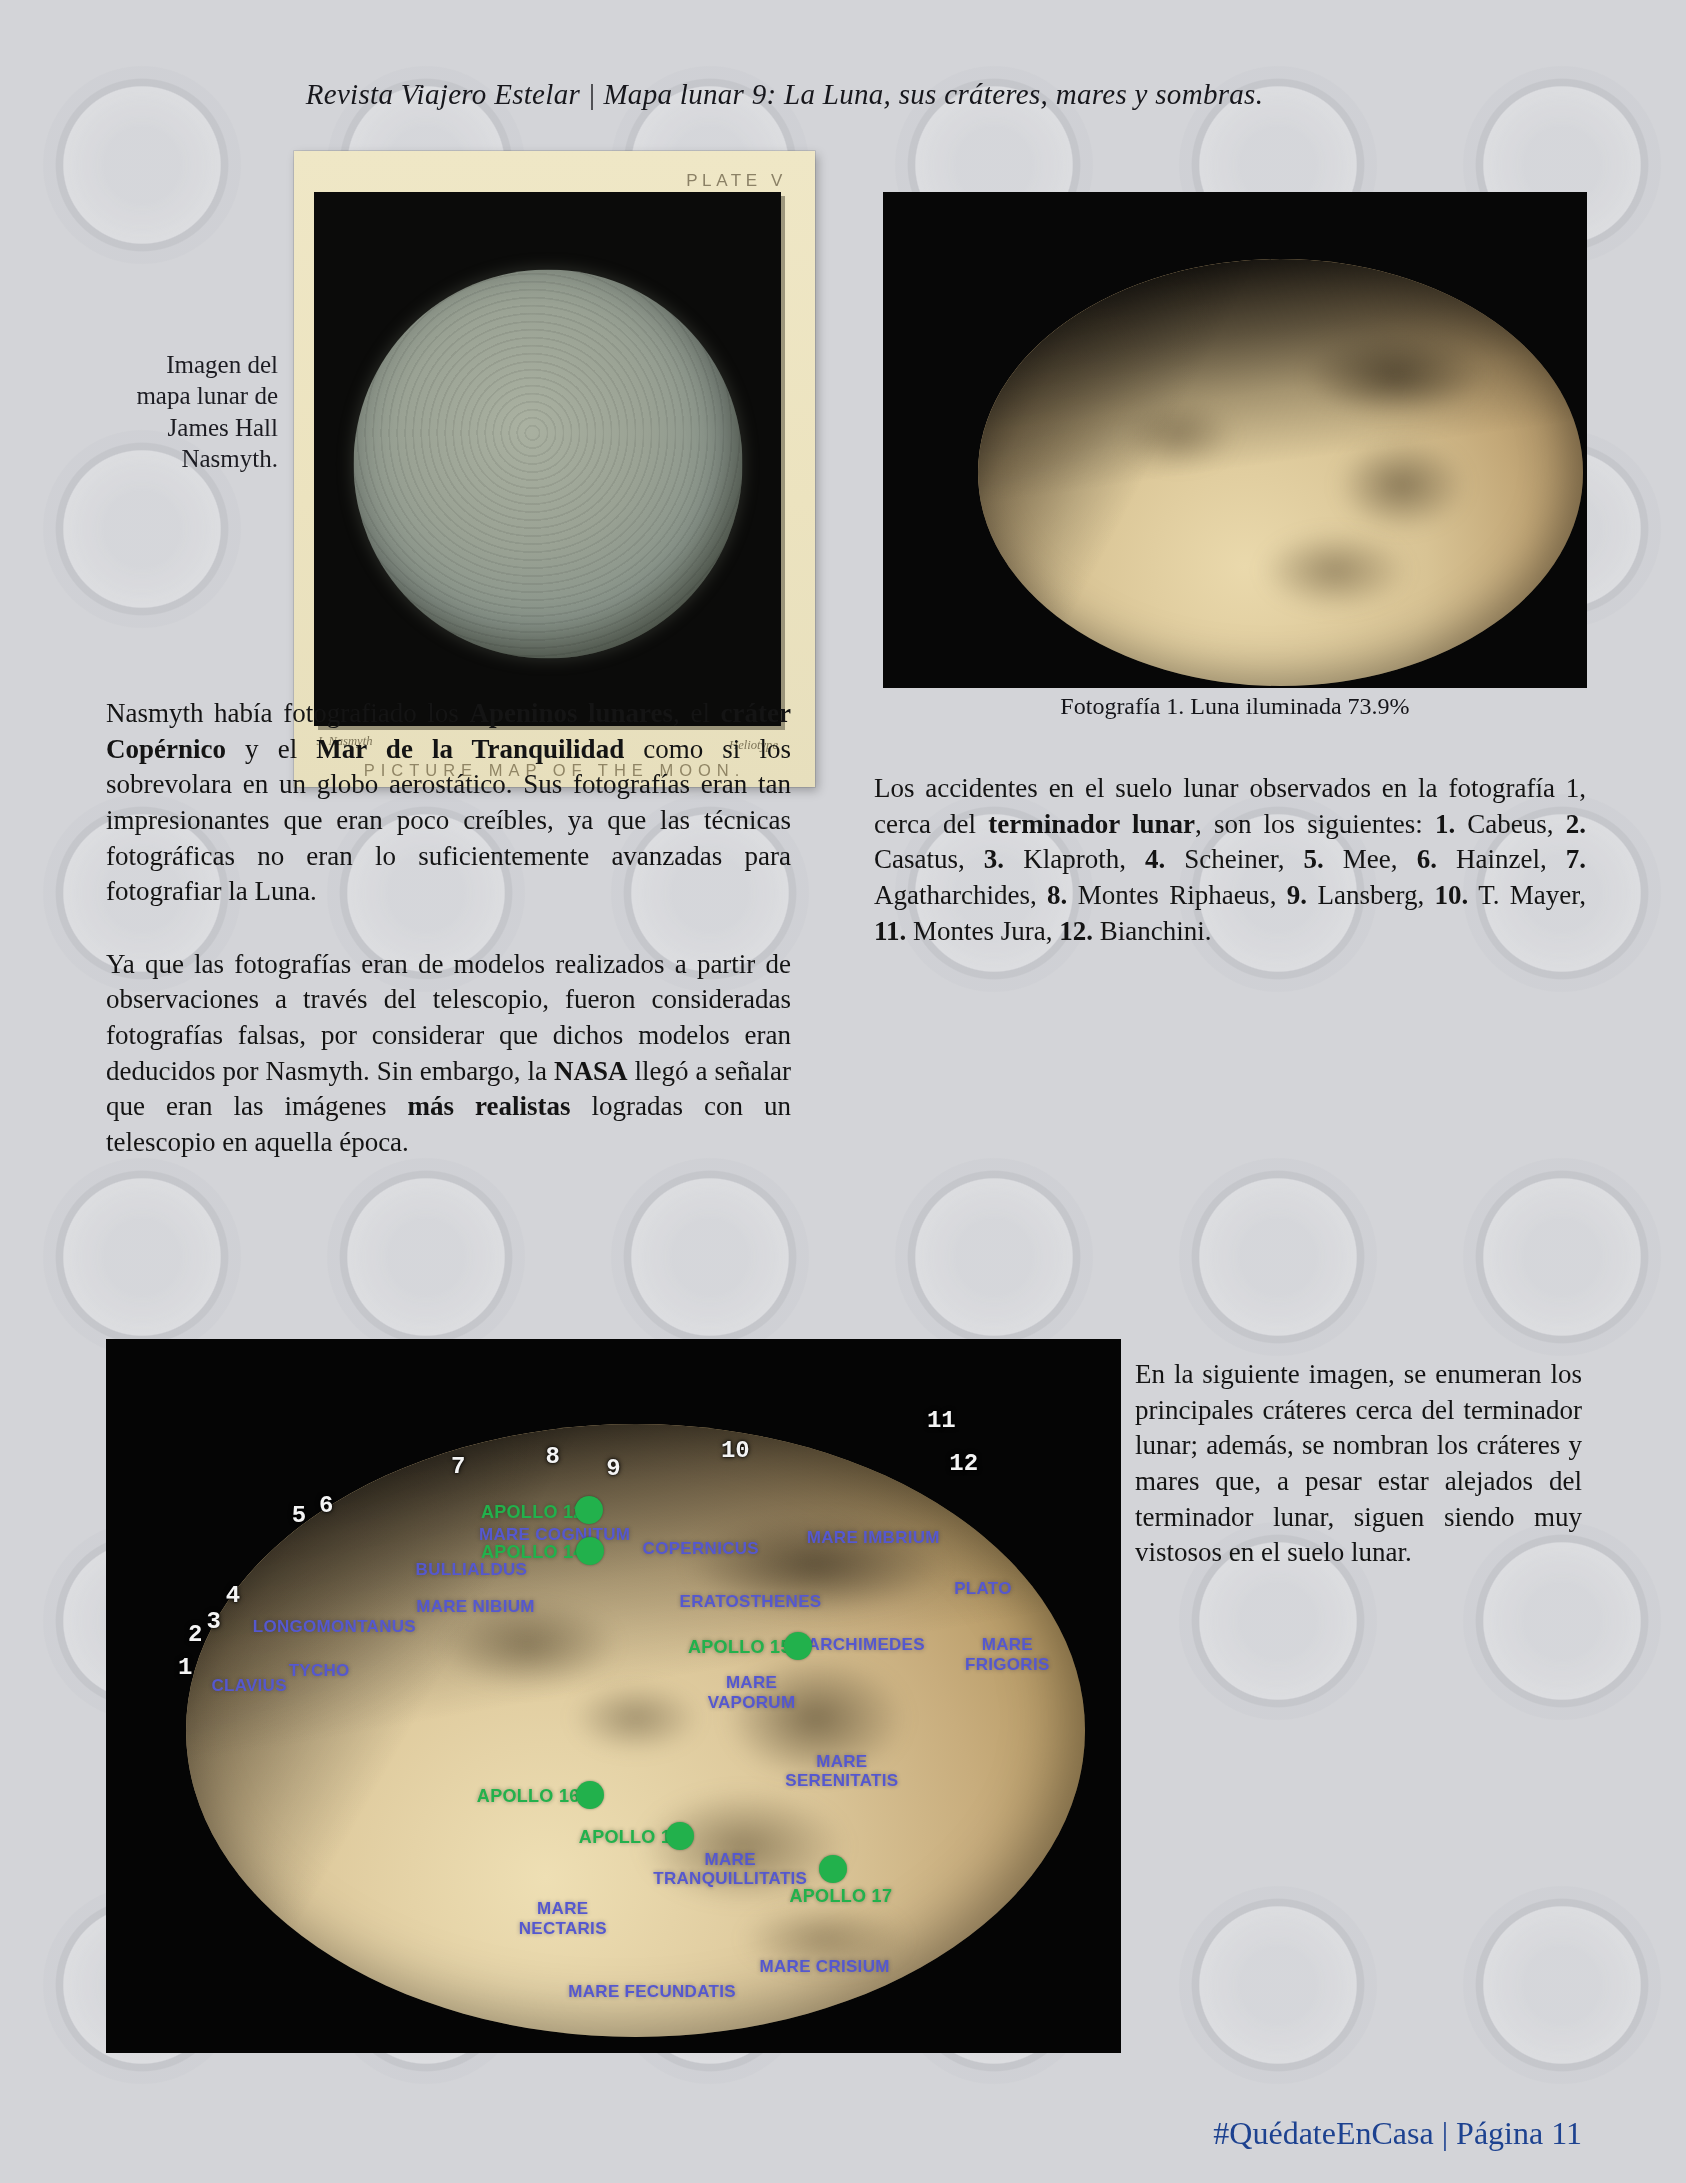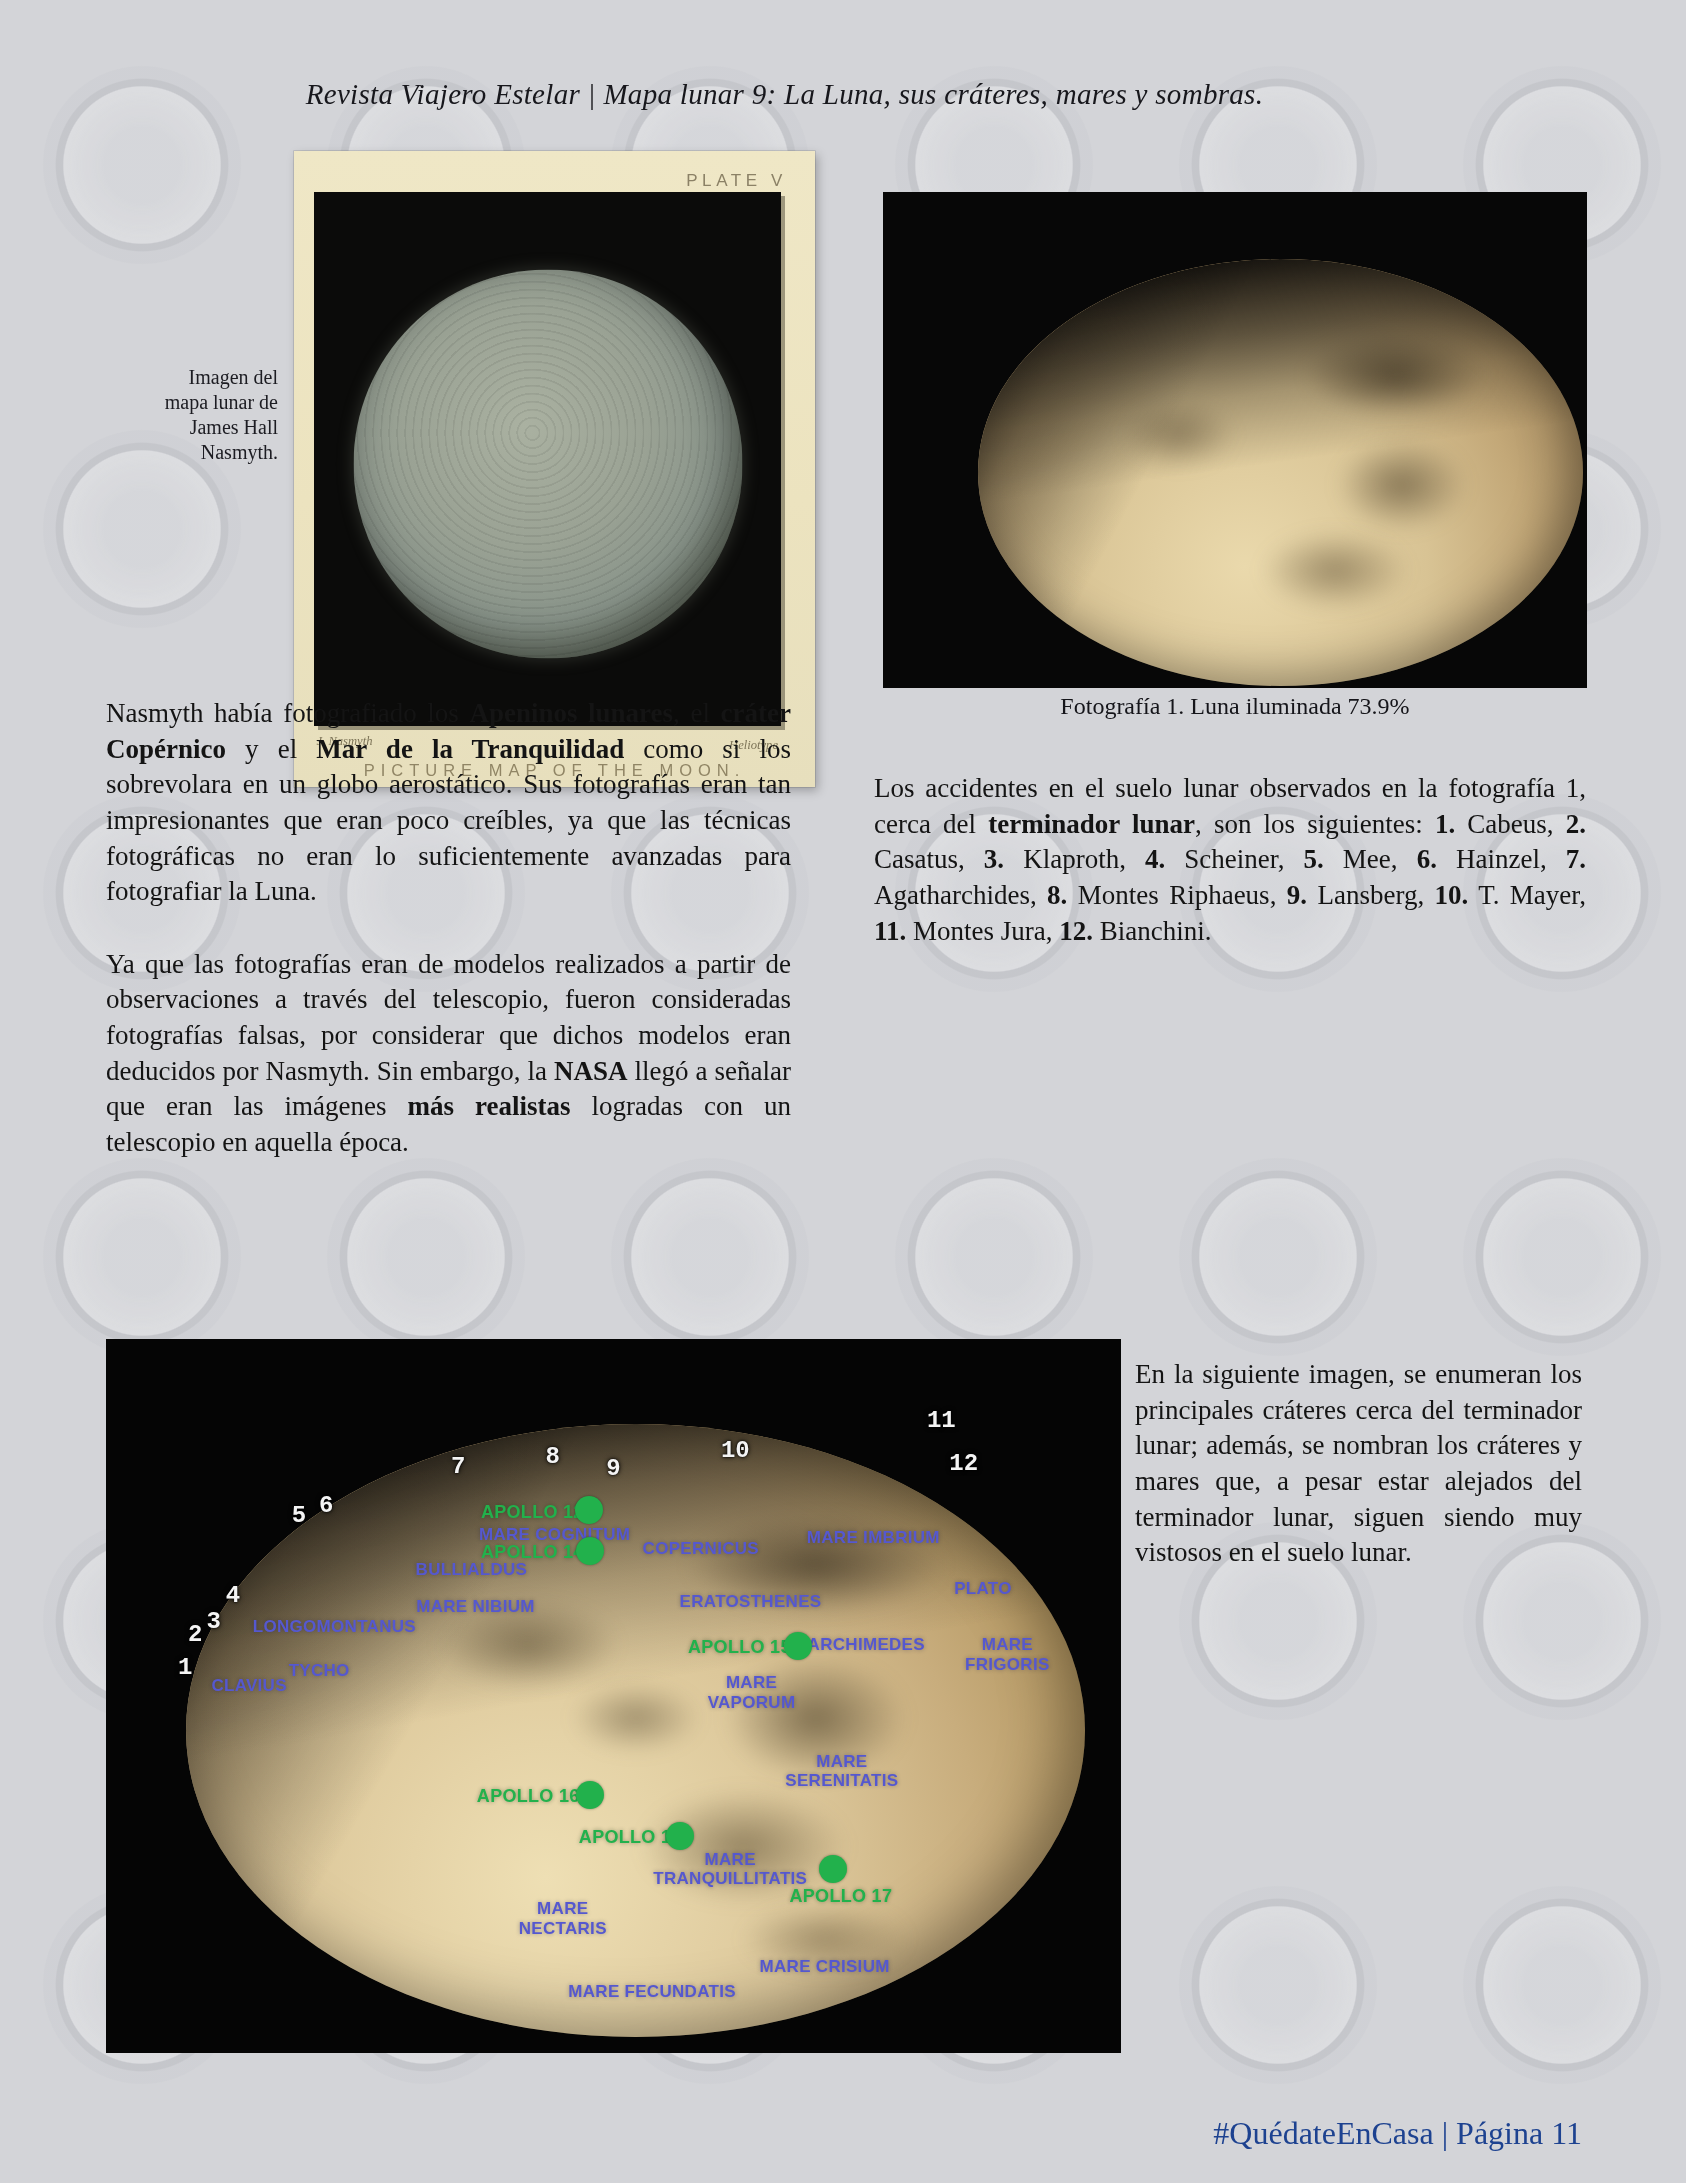--- a/index.html
+++ b/index.html
@@ -51,22 +51,22 @@
     position:absolute;right:37px;bottom:34px;font-style:italic;
     font-size:12.6px;color:#7d7458;
   }
   .plate-caption{
     position:absolute;left:0;right:0;bottom:6.6px;text-align:center;
     font-family:"Liberation Sans",sans-serif;
     font-size:16.5px;letter-spacing:6px;color:#908565;
   }
   
   .map-side-caption{
-    position:absolute;left:99px;top:365px;width:179px;
-    text-align:right;font-size:20px;line-height:1.25;color:#1c1c22;
+    position:absolute;left:99px;top:349px;width:179px;
+    text-align:right;font-size:25px;line-height:1.25;color:#1c1c22;
     white-space:pre-line;
   }
   
   .photo1{
     position:absolute;left:883px;top:192px;width:704px;height:496px;
     background:#070707;overflow:hidden;
   }
   .photo1-moon{
     position:absolute;left:13.5%;top:13.5%;width:86%;height:86%;
     border-radius:50%;

